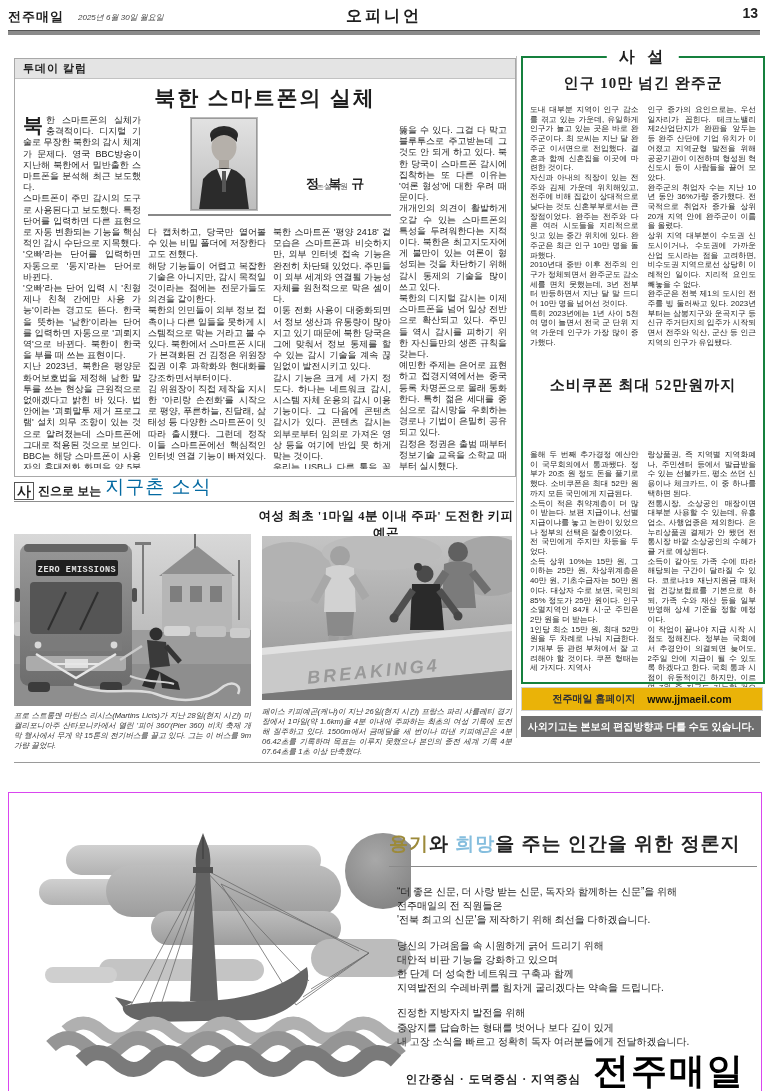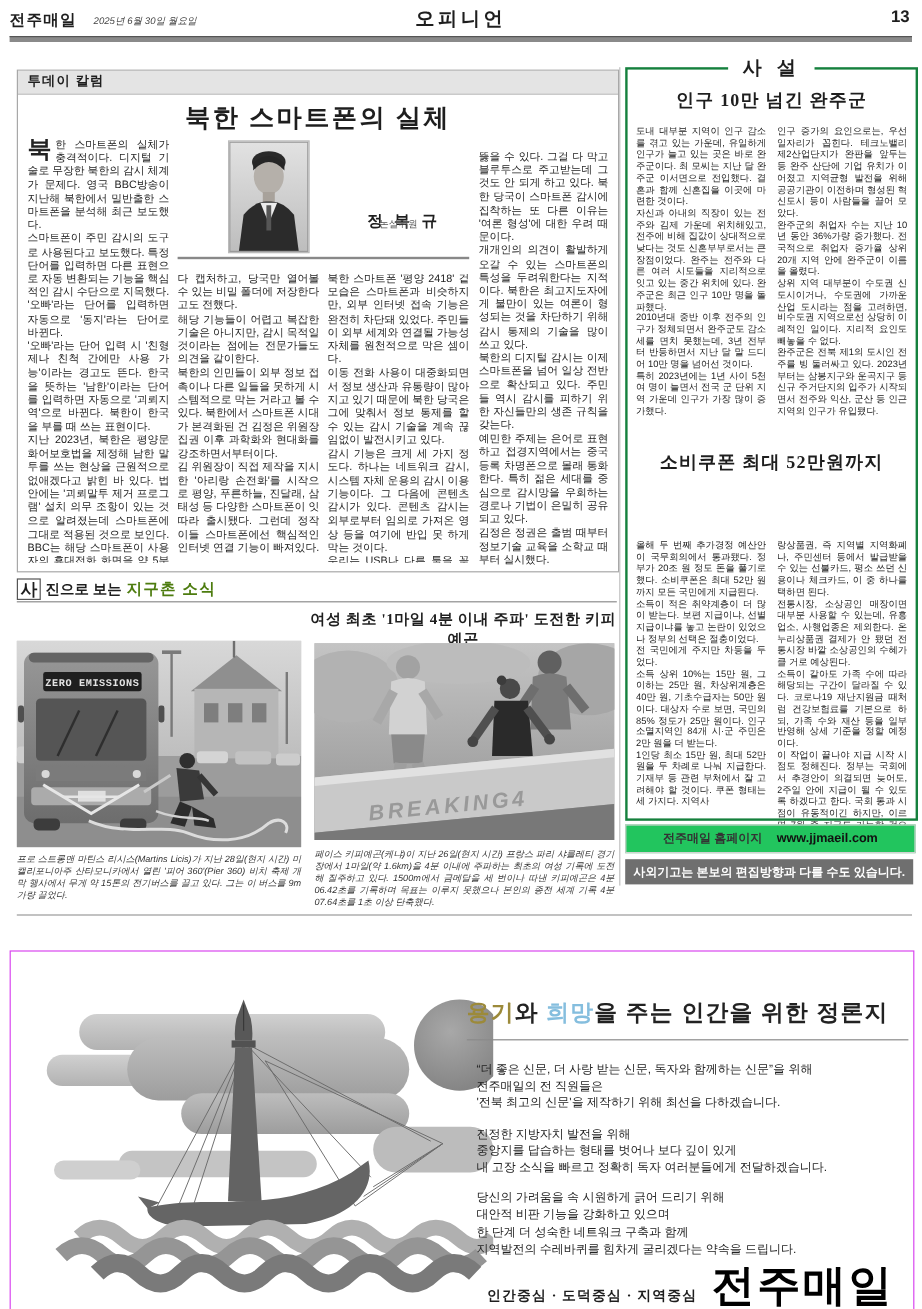--- a/index.html
+++ b/index.html
@@ -41,33 +41,33 @@
   .ed-title{left:0;right:0;text-align:center;font-weight:bold;font-size:15px;letter-spacing:1px;}
   #ed1-title{top:16px;}
   #ed2-title{top:318px;}
   .ed-cols{left:7px;right:7px;display:flex;gap:9px;}
   #ed1-cols{top:47px;height:252px;}
   #ed2-cols{top:344px;height:272px;margin-top:48px;}
   .ed-col{width:50%;font-size:7.8px;line-height:9.7px;text-align:justify;overflow:hidden;
       white-space:pre-line;color:#222;}
 
   
-  #homepage-bar{left:521px;top:687px;width:240px;height:22px;background:#22c55e;border:1px solid #d2d2d2;
+  #homepage-bar{left:521px;top:687px;width:240px;height:22px;background:#eab308;border:1px solid #d2d2d2;
       display:flex;align-items:center;justify-content:center;gap:12px;}
   #homepage-bar .lbl{font-size:10px;font-weight:bold;color:#333;}
   #homepage-bar .url{font-size:10.5px;font-weight:bold;color:#111;}
   #disclaimer-bar{left:521px;top:716px;width:240px;height:21px;background:#6f6f6f;color:#fff;
       display:flex;align-items:center;justify-content:center;font-size:10px;font-weight:bold;}
 
   
   #pn-header{left:14px;top:479px;width:500px;height:21px;border-bottom:1px solid #8d8d8d;
       display:flex;align-items:flex-end;gap:4px;padding-bottom:1px;}
   #pn-first{font-size:14px;font-weight:bold;border:1px solid #555;padding:0 2px;line-height:16px;}
   #pn-bold{font-size:12px;font-weight:bold;}
-  #pn-gray{font-size:13px;font-weight:bold;color:#4d7c0f;letter-spacing:1px;}
+  #pn-gray{font-size:19px;font-weight:normal;color:#0369a1;letter-spacing:1px;}
   .photo-title{text-align:center;font-weight:bold;font-size:13.5px;letter-spacing:0.5px;}
   #photo1-title{left:14px;top:535px;width:237px;}
   #photo2-title{left:258px;top:508px;width:256px;font-size:12.5px;}
   #photo1{left:14px;top:534px;width:237px;height:172px;background:#bbb;}
   #photo2{left:262px;top:536px;width:250px;height:164px;background:#bbb;}
   .caption{font-size:7.6px;line-height:10px;text-align:justify;color:#333;font-style:italic;}
   #caption1{left:14px;top:711px;width:237px;height:50px;}
   #caption2{left:262px;top:707px;width:250px;height:56px;}
   #pn-bottom-rule{left:14px;right:8px;top:762px;height:1px;background:#9a9a9a;}
 
@@ -347,26 +347,26 @@
   </svg>
 
   <div class="abs" id="banner-title">
     <span class="t-courage">용기</span><span>와 </span><span class="t-hope">희망</span><span>을 주는 인간을 위한 정론지</span>
   </div>
 
   <div class="abs" id="banner-paragraphs">
     <p class="banner-p">“더 좋은 신문, 더 사랑 받는 신문, 독자와 함께하는 신문”을 위해
 전주매일의 전 직원들은
 '전북 최고의 신문'을 제작하기 위해 최선을 다하겠습니다.</p>
-    <p class="banner-p">진정한 지방자치 발전을 위해
-중앙지를 답습하는 형태를 벗어나 보다 깊이 있게
-내 고장 소식을 빠르고 정확히 독자 여러분들에게 전달하겠습니다.</p>
     <p class="banner-p">당신의 가려움을 속 시원하게 긁어 드리기 위해
 대안적 비판 기능을 강화하고 있으며
 한 단계 더 성숙한 네트워크 구축과 함께
 지역발전의 수레바퀴를 힘차게 굴리겠다는 약속을 드립니다.</p>
+    <p class="banner-p">진정한 지방자치 발전을 위해
+중앙지를 답습하는 형태를 벗어나 보다 깊이 있게
+내 고장 소식을 빠르고 정확히 독자 여러분들에게 전달하겠습니다.</p>
   </div>
 
   <div class="abs" id="banner-footer">
     <span id="banner-slogan">인간중심 · 도덕중심 · 지역중심</span>
     <span id="banner-brand">전주매일</span>
   </div>
 </div>
 
 </body></html>

